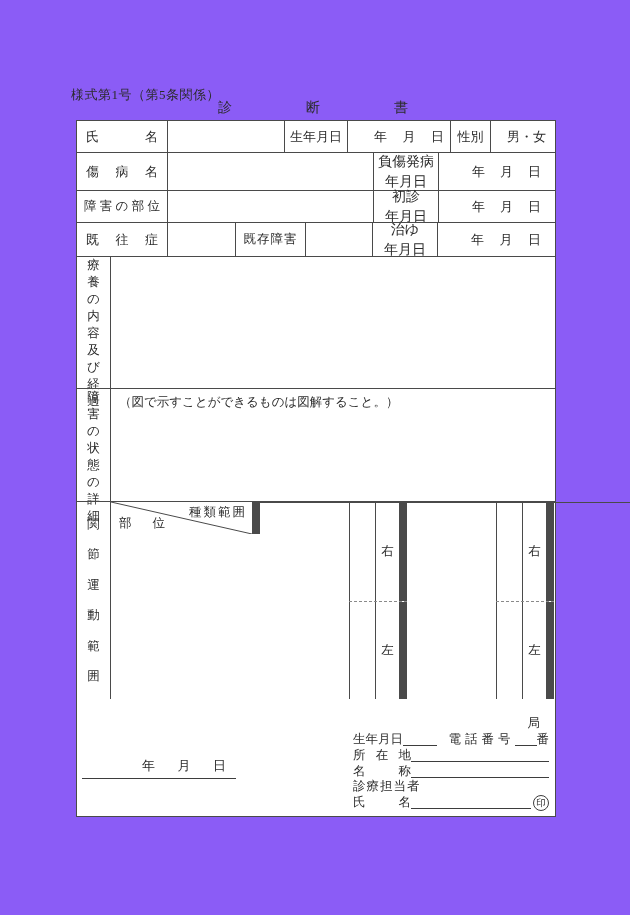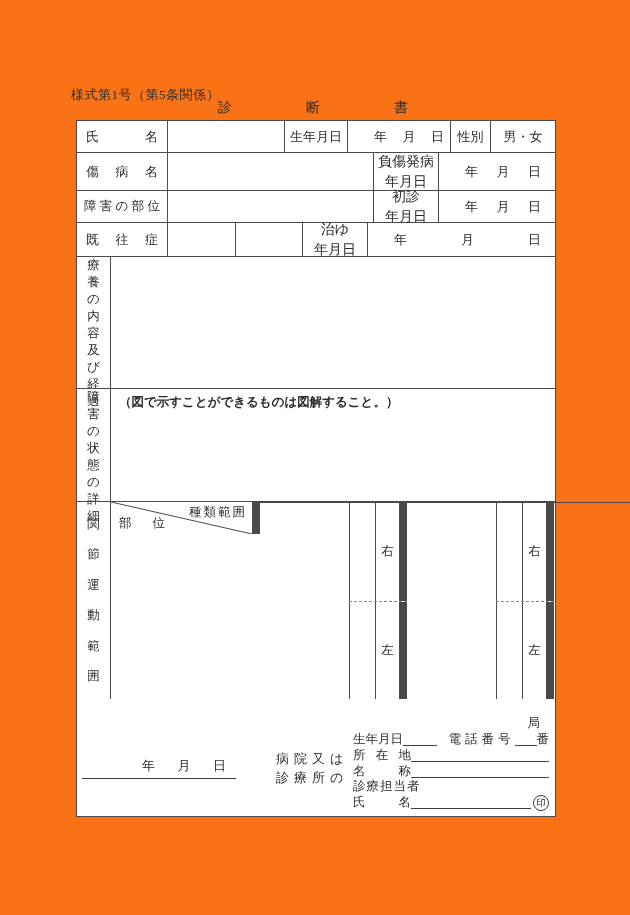--- a/index.html
+++ b/index.html
@@ -1,41 +1,41 @@
 <!DOCTYPE html>
 <html><head>
 <meta charset="utf-8">
 <style>
   * { margin:0; padding:0; box-sizing:border-box; }
   html,body { background:#e8e8e8; }
   .page {
-    position:relative; width:630px; height:915px; background:#f97316;
+    position:relative; width:630px; height:915px; background:#8b5cf6;
     font-family:"Liberation Serif","DejaVu Serif",serif;
     color:#2b2b2b; overflow:hidden;
   }
   .form-number { position:absolute; left:71px; top:86px; font-size:13px; letter-spacing:0.5px; }
   .doc-title { position:absolute; left:218px; top:99px; width:190px; font-size:14px; }
 
   .spread { display:flex; justify-content:space-between; align-items:center; }
   .vspread { display:flex; flex-direction:column; justify-content:space-evenly; align-items:center; height:100%; }
 
   .form-table {
     position:absolute; left:76px; top:120px; width:480px; height:697px;
     border:1px solid #4a4a4a; display:flex; flex-direction:column; background:#fff;
   }
   .trow { display:flex; flex-shrink:0; }
   .trow + .trow { border-top:1px solid #4a4a4a; }
   .cell { display:flex; align-items:center; justify-content:center; font-size:13px; }
   .cell + .cell { border-left:1px solid #4a4a4a; }
   .small2 { display:flex; flex-direction:column; justify-content:center; gap:2px; font-size:14px; }
-  .grow { flex:1; }
+  .grow { flex:1;padding-left:7px; }
 
   .sec { display:flex; flex-shrink:0; border-top:1px solid #4a4a4a; }
   .sec-label { width:34px; border-right:1px solid #4a4a4a; font-size:12.5px; flex-shrink:0; }
-  .sec-content { flex:1; position:relative;font-weight:bold; }
+  .sec-content { flex:1; position:relative; }
   .note { position:absolute; left:8px; top:5px; font-size:12.5px; }
 
   
   .joint-area { flex:1; display:flex; flex-direction:row; }
   .jheader { height:32px; display:flex; flex-shrink:0; }
   .diag-cell { width:141px; position:relative; flex-shrink:0; }
   .diag-cell svg { position:absolute; inset:0; width:100%; height:100%; }
   .diag-type { position:absolute; top:2px; right:5px; font-size:12.5px; letter-spacing:2px; }
   .diag-part { position:absolute; bottom:2px; left:8px; width:46px; font-size:12.5px; }
   .hcell { flex:1; border-left:1px solid #4a4a4a; }
@@ -167,20 +167,23 @@
 
     <div class="trow" style="height:34px;">
       <div class="cell" style="width:90px;">
         <span class="spread" style="width:100%;padding:0 9px;">
             <span>既</span>
             <span>往</span>
             <span>症</span>
           </span>
       </div>
       <div class="cell" style="width:68px;"></div>
+      <div class="cell" style="width:70px;font-size:12.5px;">
+        <span class="ls1">既存障害</span>
+      </div>
       <div class="cell" style="width:67px;"></div>
       <div class="cell small2" style="width:65px;">
         <span class="spread" style="padding:0 8px;">
             <span>治</span>
             <span>ゆ</span>
           </span>
         <span class="spread" style="padding:0 8px;">
             <span>年</span>
             <span>月</span>
             <span>日</span>
@@ -358,24 +361,20 @@
     <div class="footer trow" style="display:block;">
 
       <div class="date-block">
         <span class="spread">
             <span>年</span>
             <span>月</span>
             <span>日</span>
           </span>
       </div>
 
-      <div class="facility">
-        <div>病院又は</div>
-        <div>診療所の</div>
-      </div>
 
       <div class="contact">
         <div class="cline kyoku-line">
           <span>局</span>
         </div>
         <div class="cline">
           <span>生年月日</span>
           <span class="uline"></span>
           <span class="ls4" style="margin-left:12px;">電話番号</span>
           <span class="uline w22"></span>

